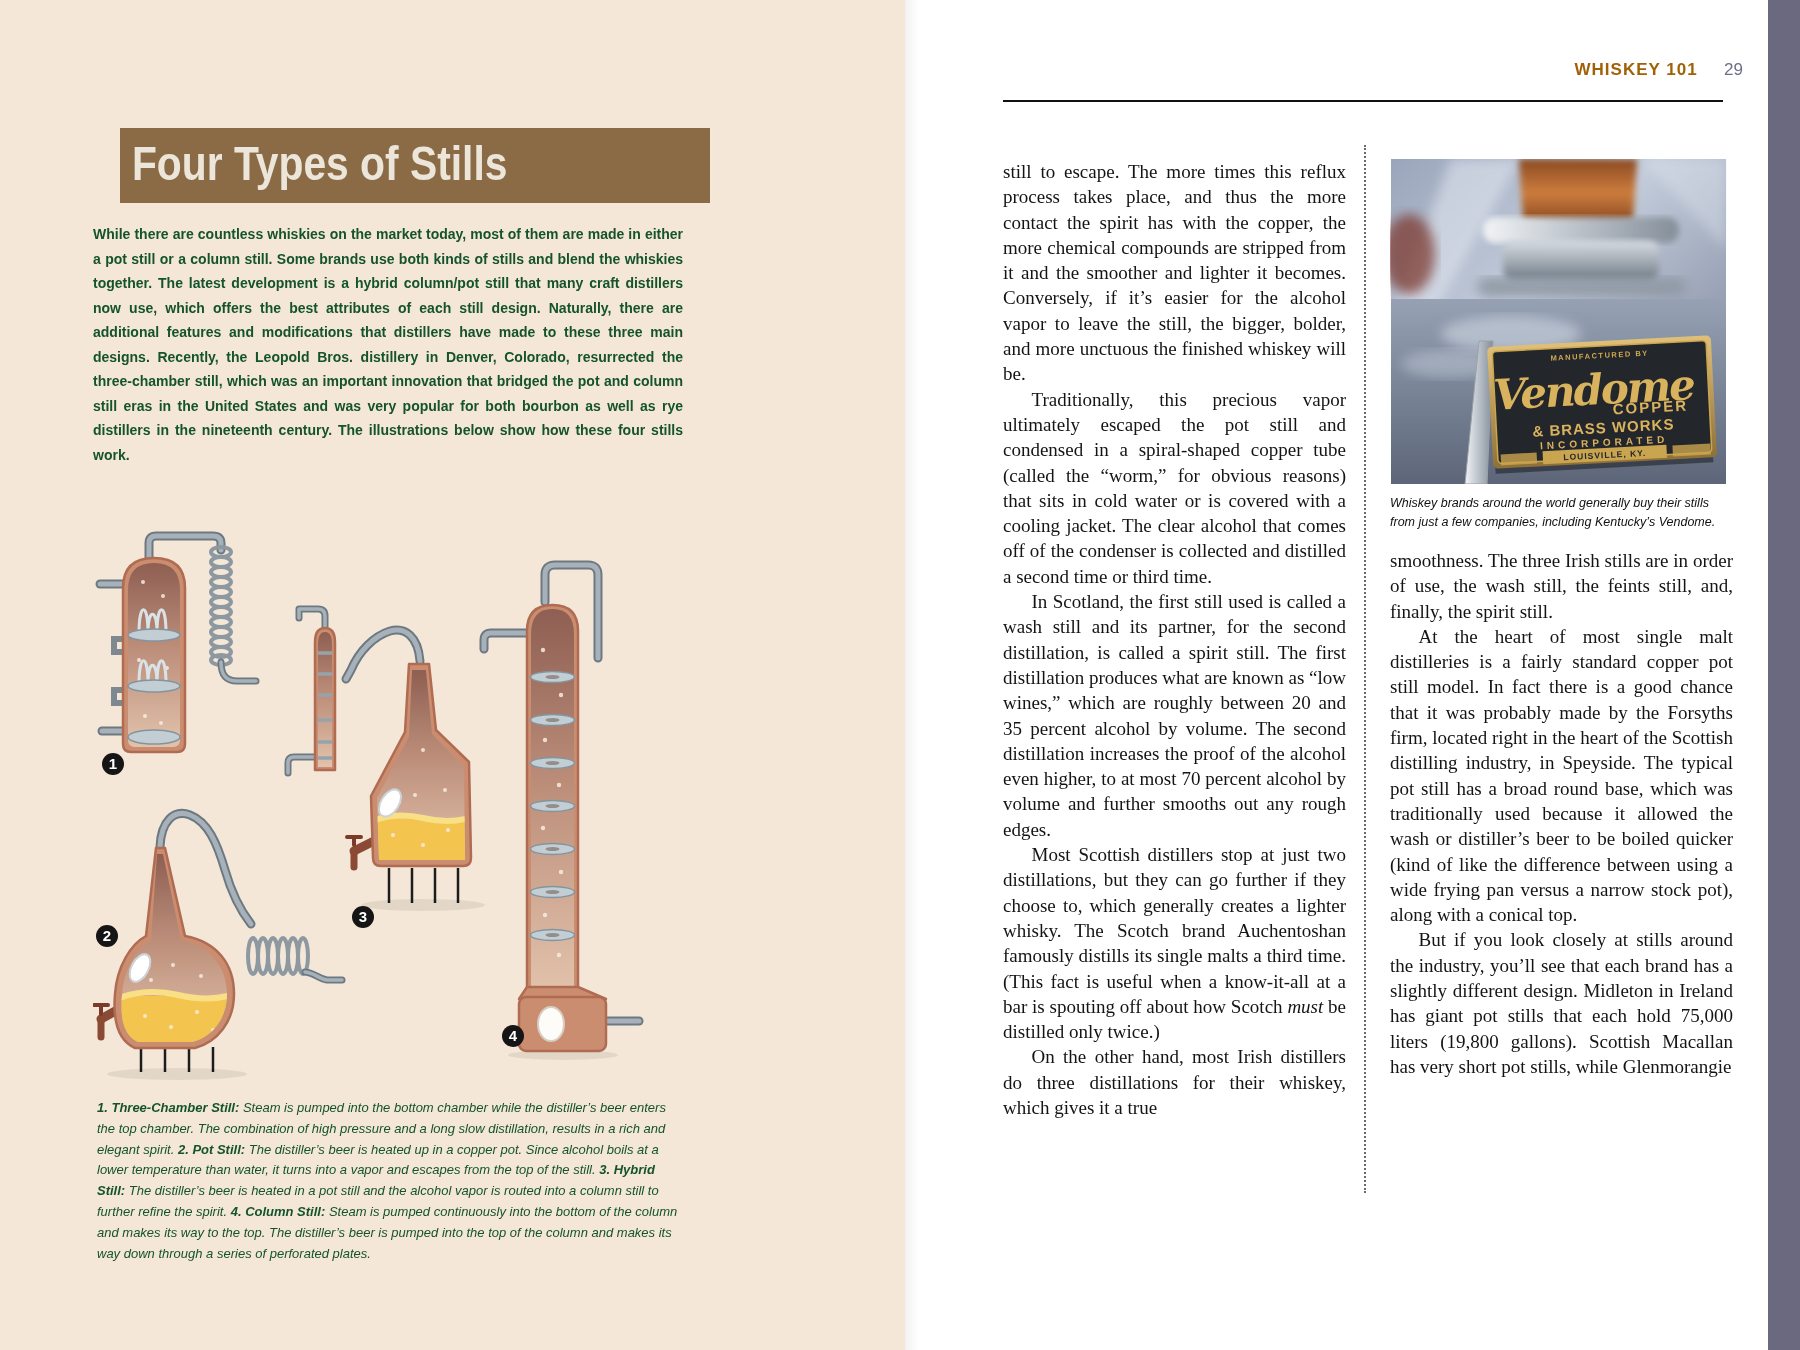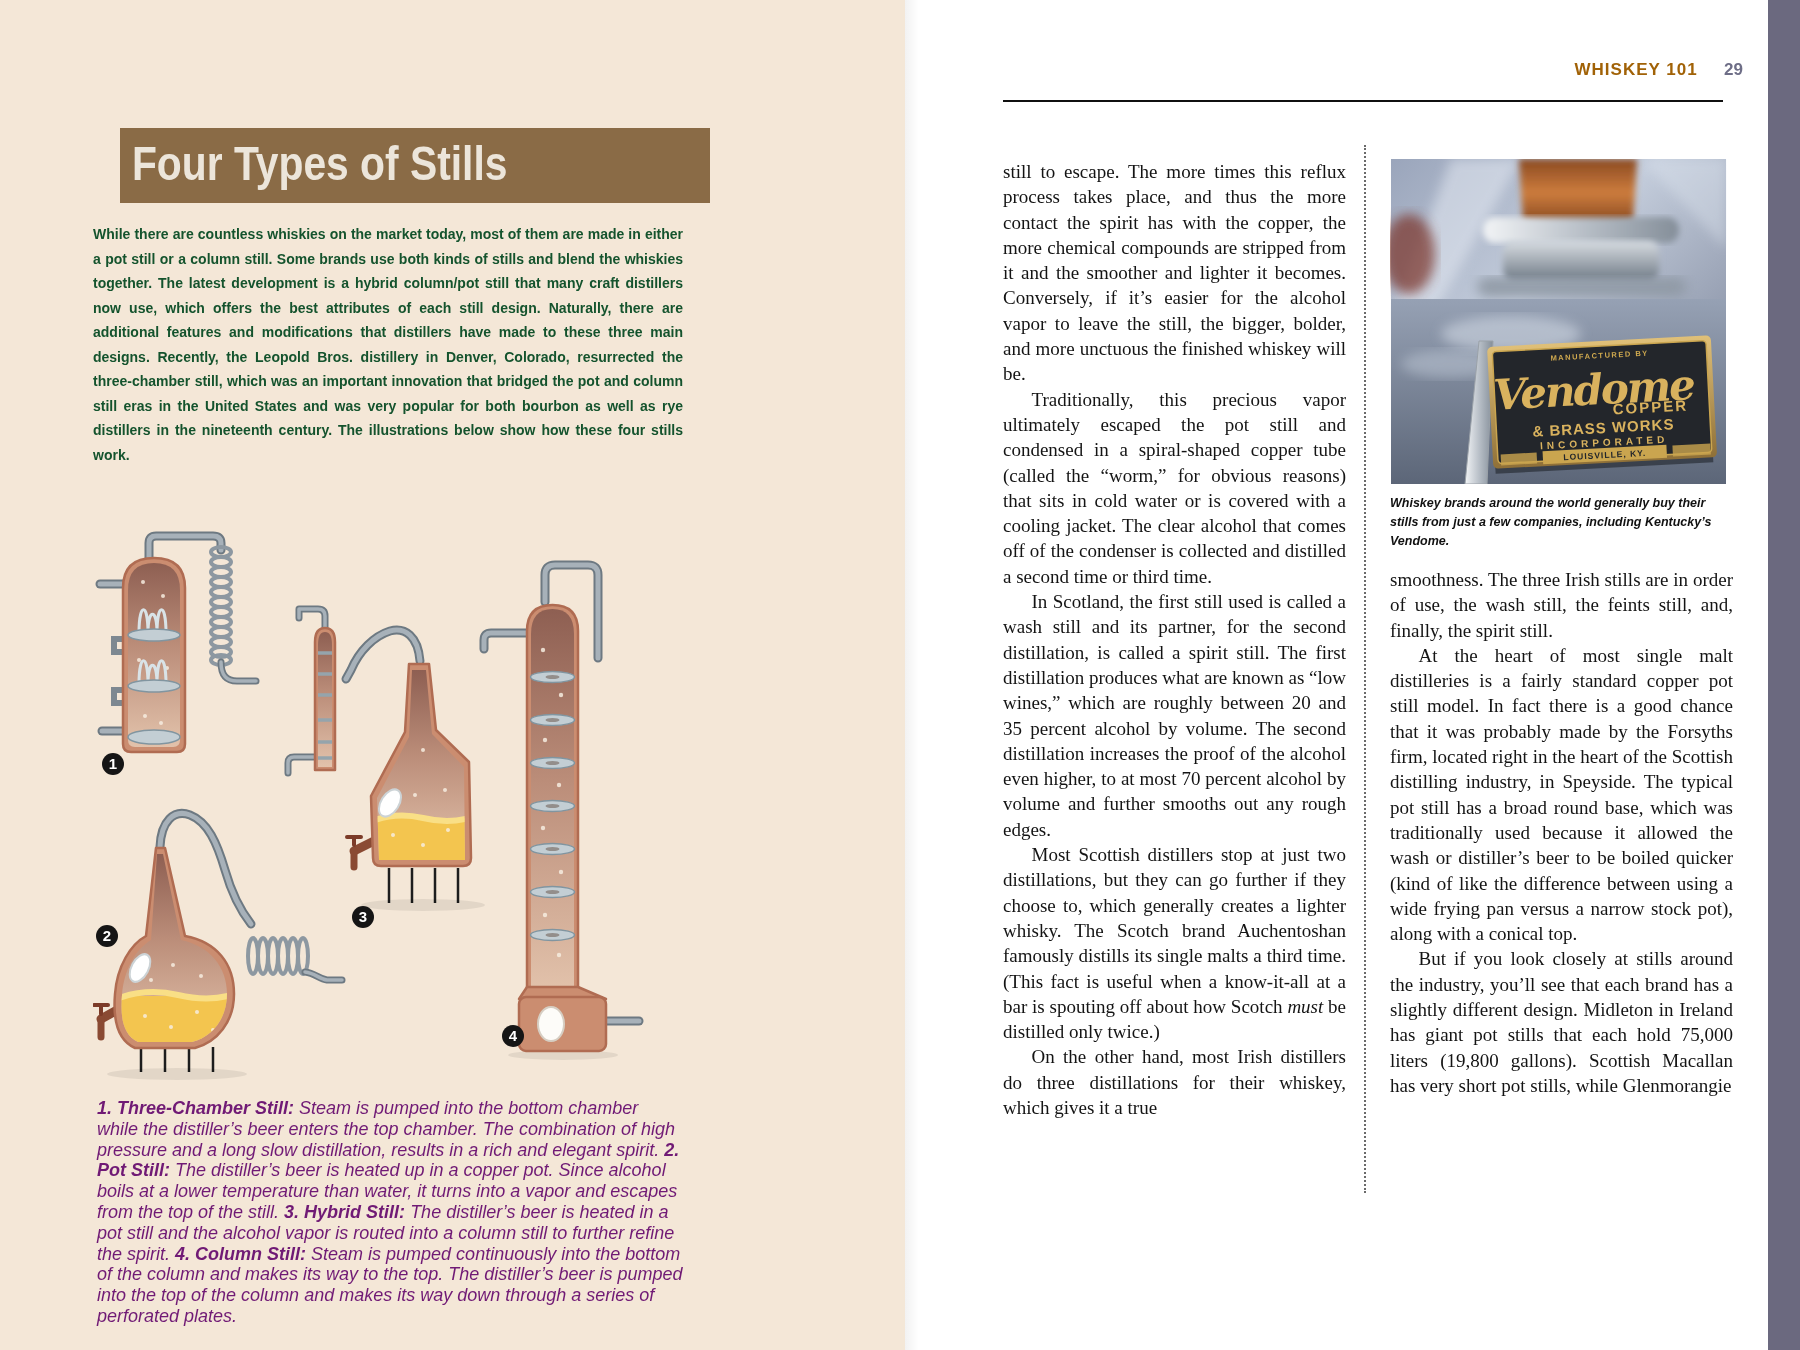--- a/index.html
+++ b/index.html
@@ -8,41 +8,41 @@
   .i{font-style:italic;}
 
   
   .left-page{position:absolute;left:0;top:0;width:905px;height:1350px;background:#f4e7d7;}
   .title-banner{position:absolute;left:93px;top:128px;width:590px;height:75px;background:#8a6b46;margin-left:27px;}
   .title-banner h1{margin:0;padding:8px 0 0 14px;font-size:48px;font-weight:bold;color:#ece5da;
     transform:scaleX(.85);transform-origin:left center;white-space:nowrap;letter-spacing:0;}
   .intro{position:absolute;left:93px;top:222px;width:590px;font-size:14px;line-height:24.5px;
     text-align:justify;color:#14532d;font-weight:bold;}
   .stills-figure{position:absolute;left:93px;top:490px;width:590px;height:600px;}
-  .fig-caption{position:absolute;left:97px;top:1098px;width:586px;font-size:18px;line-height:20.8px;
-    font-style:italic;color:#701a75;text-align:left;}
+  .fig-caption{position:absolute;left:97px;top:1098px;width:586px;font-size:13px;line-height:20.8px;
+    font-style:italic;color:#14532d;text-align:left;}
 
   
   .right-page{position:absolute;left:905px;top:0;width:863px;height:1350px;background:#ffffff;}
   .spine-shadow{position:absolute;left:0;top:0;width:14px;height:1350px;
     background:linear-gradient(to right,rgba(0,0,0,.05),rgba(0,0,0,0));}
   .running-head{position:absolute;left:98px;top:60px;width:740px;text-align:right;white-space:nowrap;}
   .running-head .sec{font-size:17px;font-weight:bold;letter-spacing:1px;color:#a16207;}
-  .running-head .pagenum{font-size:17px;font-weight:bold;margin-left:22px;color:#6e6e87;}
+  .running-head .pagenum{font-size:17px;font-weight:normal;margin-left:22px;color:#6e6e87;}
   .head-rule{position:absolute;left:98px;top:100px;width:720px;border-top:2px solid #101010;}
   .col{position:absolute;top:159px;width:343px;font-family:"Liberation Serif",serif;
     font-size:19px;line-height:25.3px;text-align:justify;color:#141414;}
   .col1{left:98px;}
   .col2{left:485px;}
   .col .para{margin:0;}
   .col .para + .para{text-indent:1.5em;}
   .column-divider{position:absolute;left:459px;top:145px;height:1048px;border-left:2px dotted #6a6a6a;}
   .still-photo{width:337px;height:325px;display:block;}
   .photo-caption{margin:10px 0 16px 0;font-family:"Liberation Sans",sans-serif;font-size:12.5px;
-    line-height:19px;font-weight:bold;font-style:italic;color:#111;text-align:left;}
+    line-height:19px;font-weight:normal;font-style:italic;color:#111;text-align:left;}
   .edge-strip{position:absolute;left:1768px;top:0;width:32px;height:1350px;background:#6b697f;}
 
   
   .pO{stroke:#6d7982;stroke-width:9;fill:none;stroke-linecap:round;stroke-linejoin:round;}
   .pI{stroke:#a7b1b9;stroke-width:5;fill:none;stroke-linecap:round;stroke-linejoin:round;}
   .pO2{stroke:#6d7982;stroke-width:7;fill:none;stroke-linecap:round;stroke-linejoin:round;}
   .pI2{stroke:#a7b1b9;stroke-width:3.5;fill:none;stroke-linecap:round;stroke-linejoin:round;}
   .pS{stroke:#7d8891;stroke-width:6;fill:none;}
   .coil{stroke:#8d98a1;stroke-width:4;fill:none;}
   .copper{fill:#cb8d70;stroke:#b06c52;stroke-width:2.5;stroke-linejoin:round;}

